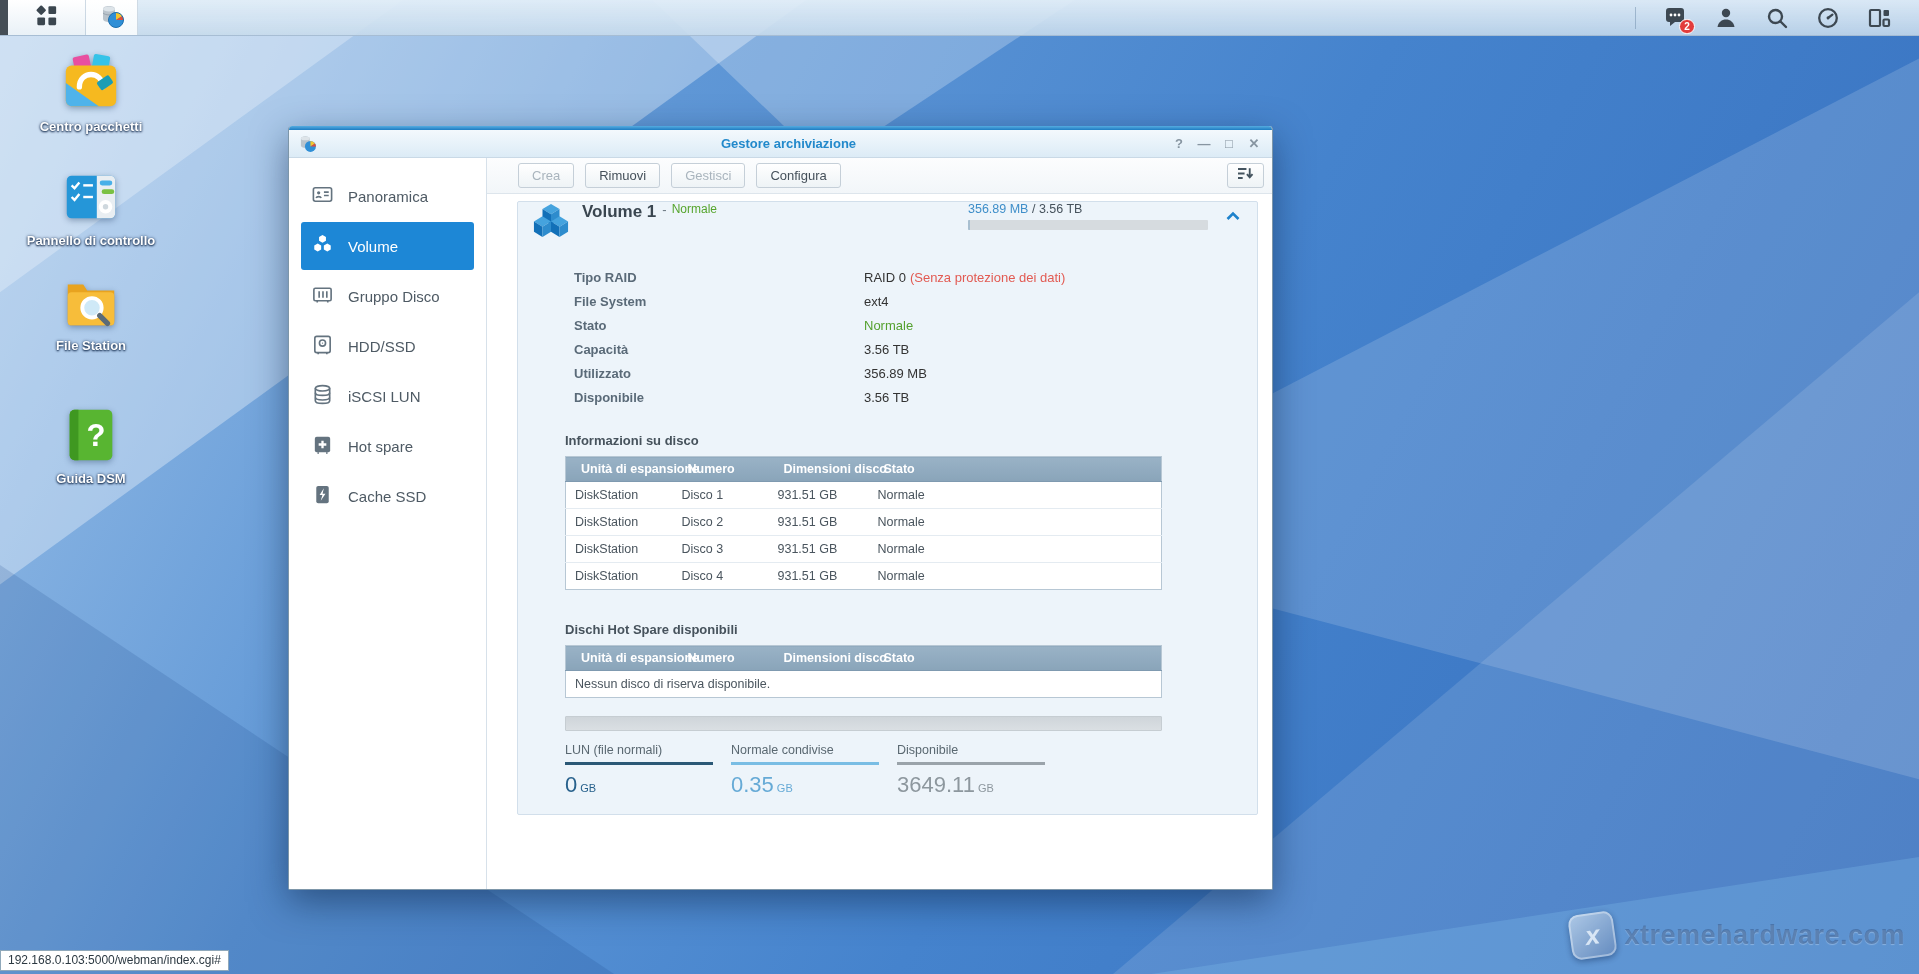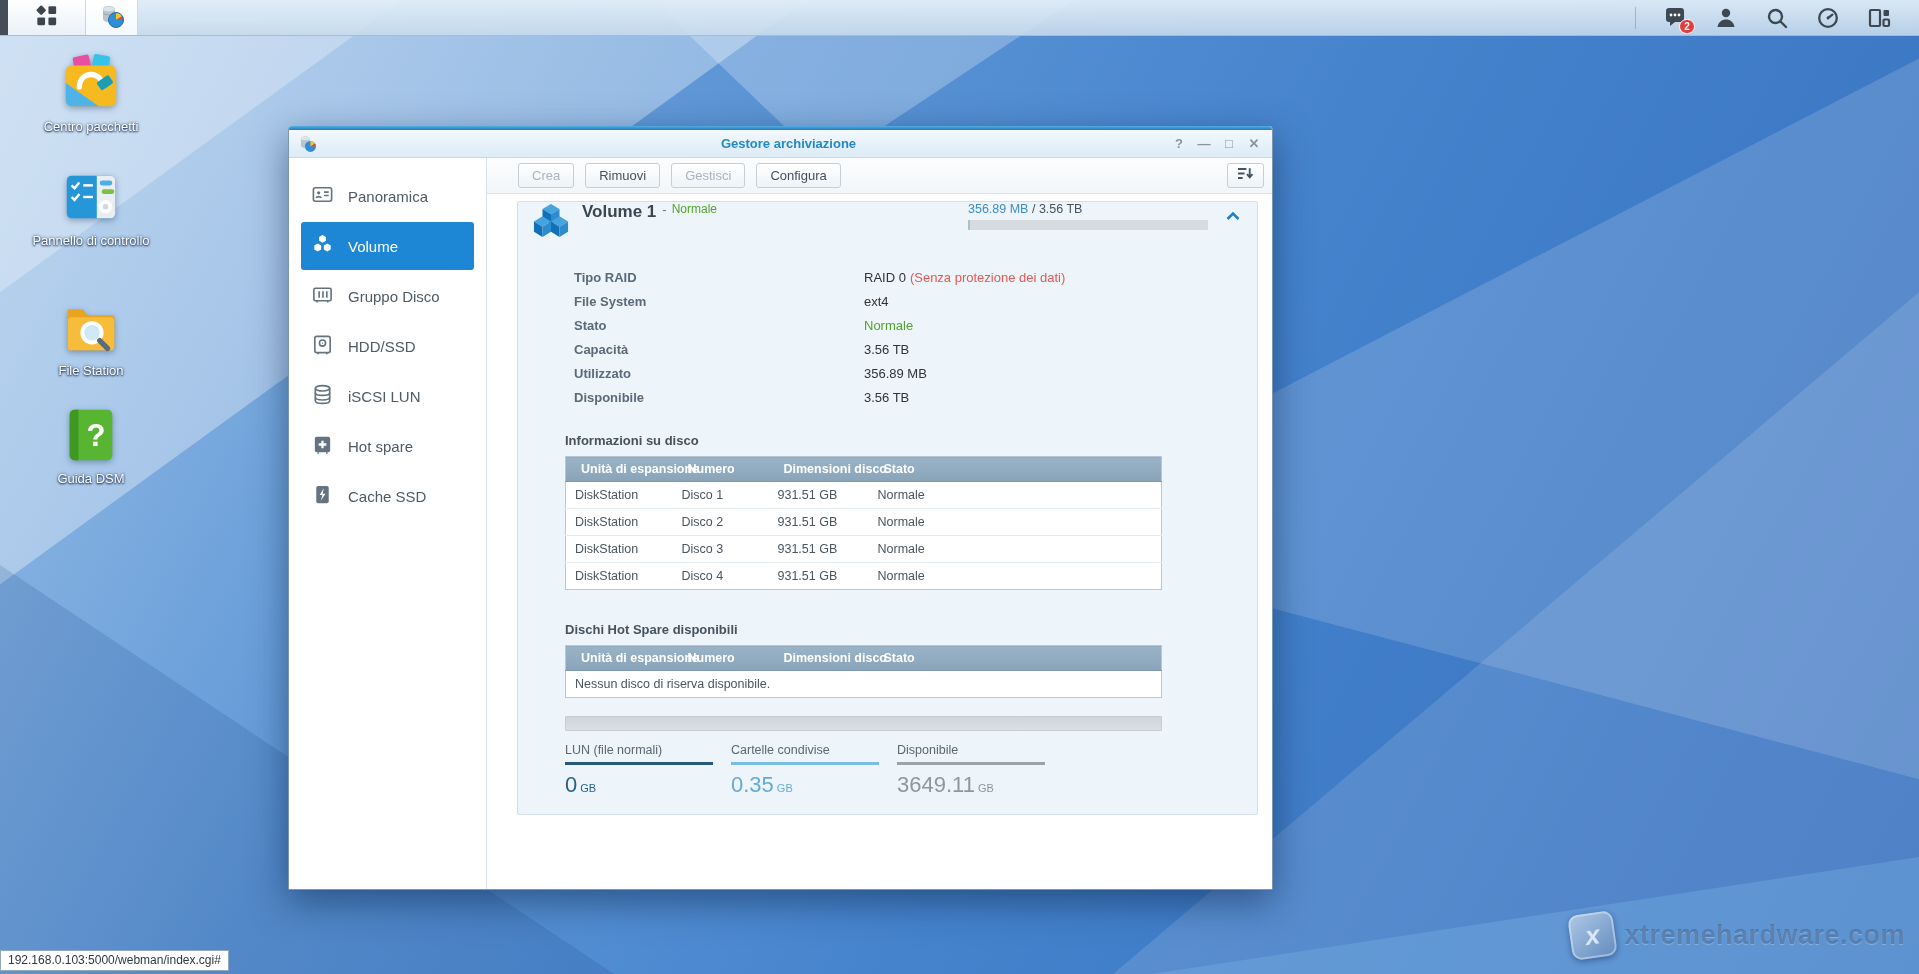--- a/index.html
+++ b/index.html
@@ -32,21 +32,21 @@
   .tb-icon { position:relative; width:24px; height:24px; cursor:pointer; }
   .tb-icon svg { width:24px; height:24px; }
   .badge { position:absolute; right:-8px; bottom:-4px; min-width:16px; height:15px;
     background:#e23c3c; border:1px solid #fff; border-radius:8px; color:#fff;
     font-size:10px; font-weight:bold; display:flex; align-items:center; justify-content:center;
     padding:0 3px; }
 
   
   .dicon { position:absolute; left:26px; width:130px; text-align:center; cursor:pointer; z-index:5; }
   .dicon svg { width:62px; height:62px; filter:drop-shadow(0 2px 3px rgba(0,30,70,.35)); }
-  .dicon-label { margin-top:2px; color:#fff; font-size:13px; font-weight:normal; line-height:1.15;
+  .dicon-label { margin-top:2px; color:#fff; font-size:13px; font-weight:bold; line-height:1.15;
     text-shadow:0 1px 2px rgba(0,25,60,.95), 0 0 3px rgba(0,25,60,.7); }
 
   
   .window { position:absolute; left:288px; top:126px; width:985px; height:764px; z-index:20;
     background:#fff; border:1px solid #7d96a9; border-top:none; border-radius:4px 4px 2px 2px;
     box-shadow:0 12px 36px rgba(8,32,66,.5); display:flex; flex-direction:column; overflow:hidden; }
   .win-accent { height:4px; background:linear-gradient(#56ace0,#1d7cc2); flex:0 0 auto; }
   .titlebar { height:28px; flex:0 0 auto; position:relative; display:flex; align-items:center;
     background:linear-gradient(#f3f9fd,#dcebf6); border-bottom:1px solid #c9d9e6; }
   .win-icon { margin-left:9px; display:flex; z-index:2; }
@@ -246,21 +246,21 @@
       <path d="M12 32l3 3 5-6" stroke="#fff" stroke-width="2.5" fill="none"></path>
       <path d="M24 32h10" stroke="#fff" stroke-width="2.5"></path>
       <rect x="41" y="15" width="13" height="5" rx="2.5" fill="#49b0e8"></rect>
       <rect x="43" y="24" width="13" height="5" rx="2.5" fill="#7ac143"></rect>
       <circle cx="47" cy="42" r="7" fill="#fff"></circle>
         <circle cx="47" cy="42" r="2.8" fill="#cfd8de"></circle>
     </svg>
   </span>
   <div class="dicon-label">Pannello di controllo</div>
 </div>
-<div class="dicon" style="top:296px">
+<div class="dicon" style="top:271px">
   <span>
     <svg viewBox="0 0 64 64">
       <path d="M8 14h16l4 6h28v32a4 4 0 0 1-4 4H12a4 4 0 0 1-4-4z" fill="#e8a31f"></path>
       <rect x="8" y="22" width="48" height="34" rx="4" fill="#f7bd3a"></rect>
       <circle cx="33" cy="38" r="10" fill="#cfe9f7" stroke="#fff" stroke-width="4"></circle>
       <path d="M41 46l8 8" stroke="#5b6b77" stroke-width="5.5" stroke-linecap="round"></path>
     </svg>
   </span>
   <div class="dicon-label">File Station</div>
 </div>
@@ -521,21 +521,21 @@
           </table>
 
           <div class="vol-bar"></div>
 
           <div class="stats">
             <div class="stat stat-navy">
               <div class="stat-label">LUN (file normali)</div>
               <div class="stat-value"><span>0</span><span class="unit">GB</span></div>
             </div>
             <div class="stat stat-blue">
-              <div class="stat-label">Cartelle condivise</div>
+              <div class="stat-label">Normale condivise</div>
               <div class="stat-value"><span>0.35</span><span class="unit">GB</span></div>
             </div>
             <div class="stat stat-gray">
               <div class="stat-label">Disponibile</div>
               <div class="stat-value"><span>3649.11</span><span class="unit">GB</span></div>
             </div>
           </div>
         </div>
       </div>
     </div>

